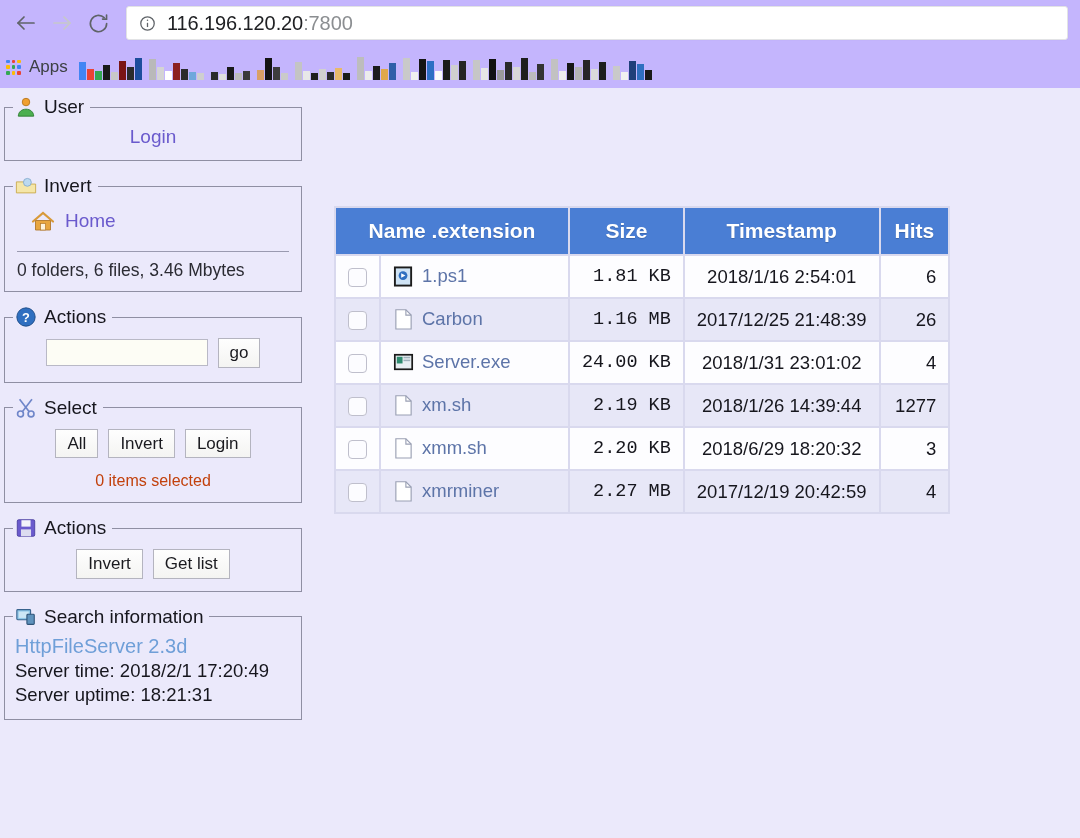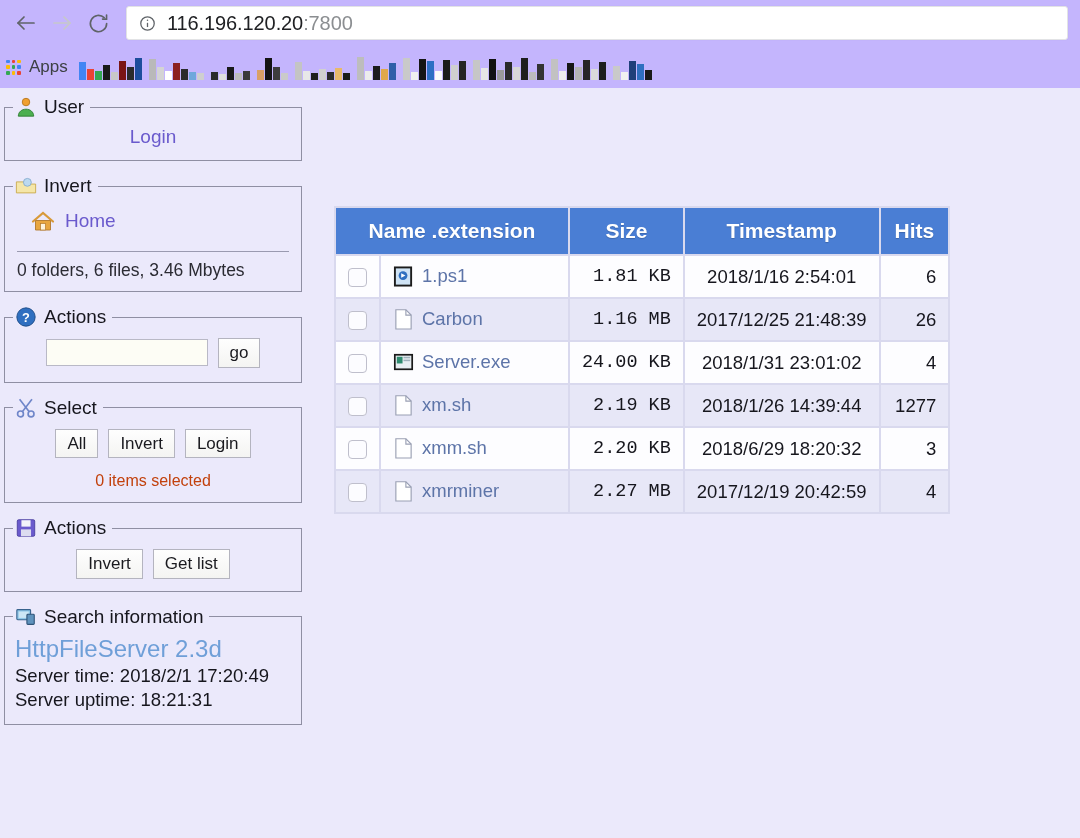--- a/index.html
+++ b/index.html
@@ -67,21 +67,21 @@
   }
   button.btn {
     font-family:"Liberation Sans", sans-serif; font-size:17px; color:#1a1a1f;
     background:linear-gradient(#fefefe,#f4f4f2); border:1px solid #b4b4bf;
     border-radius:0; padding:4px 11px; cursor:pointer; line-height:1.15;
   }
   .btn-row { display:flex; justify-content:center; gap:10px; padding:10px 0 4px 0; }
   .center-note { text-align:center; font-size:16px; color:#c2410c; padding:10px 0 4px 0; }
 
   .server-info { padding:6px 0 4px 2px; line-height:1.28; }
-  .server-info .srv-name { color:#6f9fd8; font-size:24px; }
+  .server-info .srv-name { color:#6f9fd8; font-size:20px; }
   .server-info .srv-line { color:#16161d; font-size:18.5px; white-space:nowrap; }
 
   
   #file-table-wrap { position:absolute; left:334px; top:118px; }
   table#file-table { border-collapse:separate; border-spacing:2px; background:#d9d9ee; }
   table#file-table th {
     background:#4a7ed4; color:#ffffff; font-size:21px; font-weight:bold;
     padding:11px 14px; text-align:center; white-space:nowrap;
     text-shadow:0 1px 1px rgba(0,0,0,0.18);
   }

